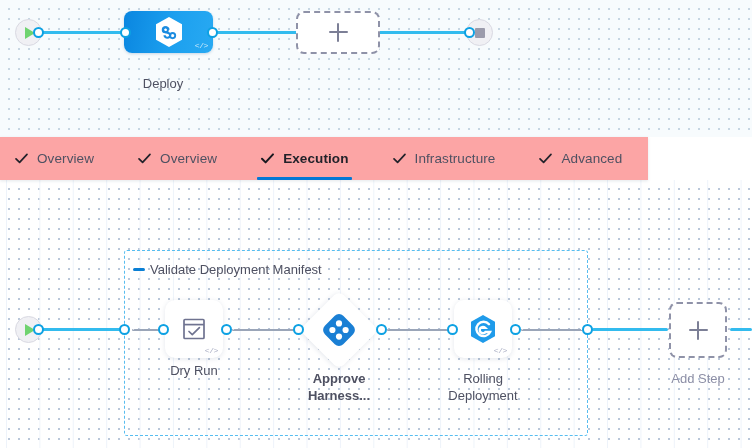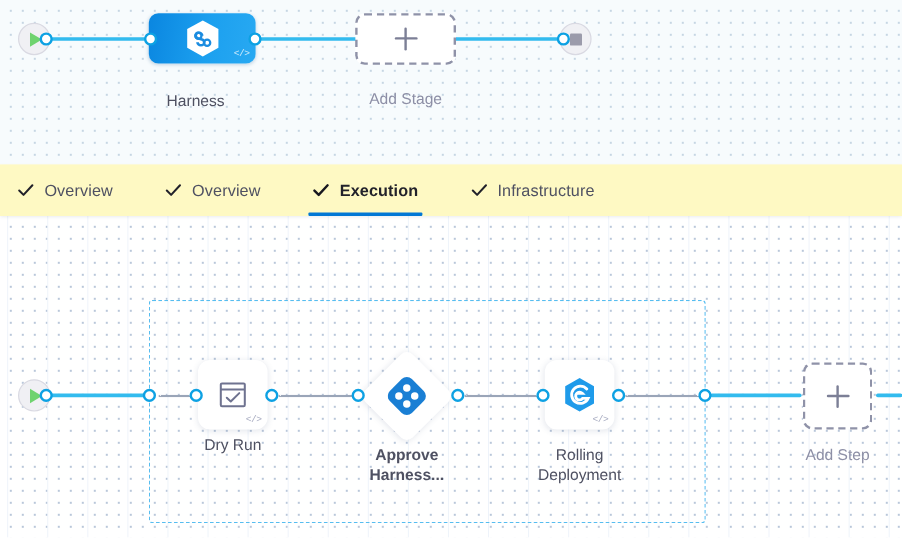--- a/index.html
+++ b/index.html
@@ -21,22 +21,22 @@
     background-image:
       radial-gradient(circle, #c6d6e3 0.9px, transparent 1.1px);
     background-size: 10px 10px;
     background-position: 4px 4px;
     overflow: hidden;
   }
 
   
   .tabbar {
     position: absolute; left: 0; top: 137px;
-    width: 752px; height: 43px;
-    background: #fef9c3;
+    width: 648px; height: 43px;
+    background: #fca5a5;
     display: flex; align-items: center;
     padding-left: 14px;
     box-shadow: 0 1px 3px rgba(40,60,90,0.13);
     z-index: 6;
   }
   .tab {
     display: flex; align-items: center;
     height: 43px;
     margin-right: 43px;
     position: relative;
@@ -237,26 +237,25 @@
     <div class="stage-node" style="left:124px; top:11px;">
       <svg width="30" height="32" viewBox="0 0 30 32">
         <path d="M15 1 L28 8.2 V23.8 L15 31 L2 23.8 V8.2 Z" fill="#ffffff"></path>
         <path d="M11.6 10.2 c-2.1 0 -3.6 1.6 -3.6 3.5 0 1.6 1 2.8 2.6 3.3 l3.3 1 c0.8 0.25 1.2 0.72 1.2 1.33 0 0.8 -0.66 1.4 -1.6 1.4 -1 0 -1.7 -0.6 -1.75 -1.5 h-2.3 c0.06 2.1 1.8 3.6 4 3.6 2.2 0 3.85 -1.55 3.85 -3.6 0 -1.6 -1 -2.8 -2.7 -3.3 l-3.2 -0.95 c-0.8 -0.24 -1.2 -0.7 -1.2 -1.3 0 -0.78 0.62 -1.36 1.5 -1.36 0.93 0 1.55 0.58 1.62 1.45 h2.3 c-0.07 -2.05 -1.72 -3.5 -3.95 -3.5 Z" fill="#1b8ce0"></path>
         <circle cx="11.3" cy="13.8" r="2.6" fill="none" stroke="#1b8ce0" stroke-width="1.9"></circle>
         <circle cx="18.6" cy="19.6" r="2.6" fill="none" stroke="#1b8ce0" stroke-width="1.9"></circle>
       </svg>
       <span class="codeicon">&lt;/&gt;</span>
     </div>
     <div class="port" style="left:207px; top:27px;"></div>
-    <div class="node-label" style="left:104px; top:75px; width:118px;">Harness</div>
+    <div class="node-label" style="left:104px; top:75px; width:118px;">Deploy</div>
 
     <div class="add-node" style="left:296px; top:11px; width:84px; height:43px;">
       <div class="plus"></div>
     </div>
-    <div class="node-label muted" style="left:279px; top:74px; width:118px;">Add Stage</div>
 
     <div class="port" style="left:464px; top:27px;"></div>
     <div class="term" style="left:466px; top:19px;">
       <div class="stop-sq"></div>
     </div>
   </div>
 
   <div class="tabbar">
 
     <div class="tab">
@@ -288,25 +287,37 @@
 
     <div class="tab">
       <span class="tick">
         <svg width="15" height="15" viewBox="0 0 15 15">
             <path d="M2 7.8 L5.6 11.4 L13 3.4" fill="none" stroke="#22222a" stroke-width="1.7" stroke-linecap="round" stroke-linejoin="round"></path>
           </svg>
       </span>
       <span class="tab-label">Infrastructure</span>
     </div>
 
+    <div class="tab">
+      <span class="tick">
+        <svg width="15" height="15" viewBox="0 0 15 15">
+            <path d="M2 7.8 L5.6 11.4 L13 3.4" fill="none" stroke="#22222a" stroke-width="1.7" stroke-linecap="round" stroke-linejoin="round"></path>
+          </svg>
+      </span>
+      <span class="tab-label">Advanced</span>
+    </div>
   </div>
 
   <div class="exec-canvas">
 
     <div class="group-box" style="left:124px; top:70px; width:464px; height:186px;"></div>
+    <div class="group-header" style="left:133px; top:82px;">
+      <span class="collapse-bar"></span>
+      <span class="group-title">Validate Deployment Manifest</span>
+    </div>
 
     <div class="line" style="left:36px; top:148px; width:90px;"></div>
     <div class="term" style="left:15px; top:136px;">
       <div class="play-tri"></div>
     </div>
     <div class="port" style="left:33px; top:144px;"></div>
     <div class="port" style="left:119px; top:144px;"></div>
 
     <div class="line dashed" style="left:132px; top:149px; width:28px;"></div>
     <div class="port" style="left:158px; top:144px;"></div>

